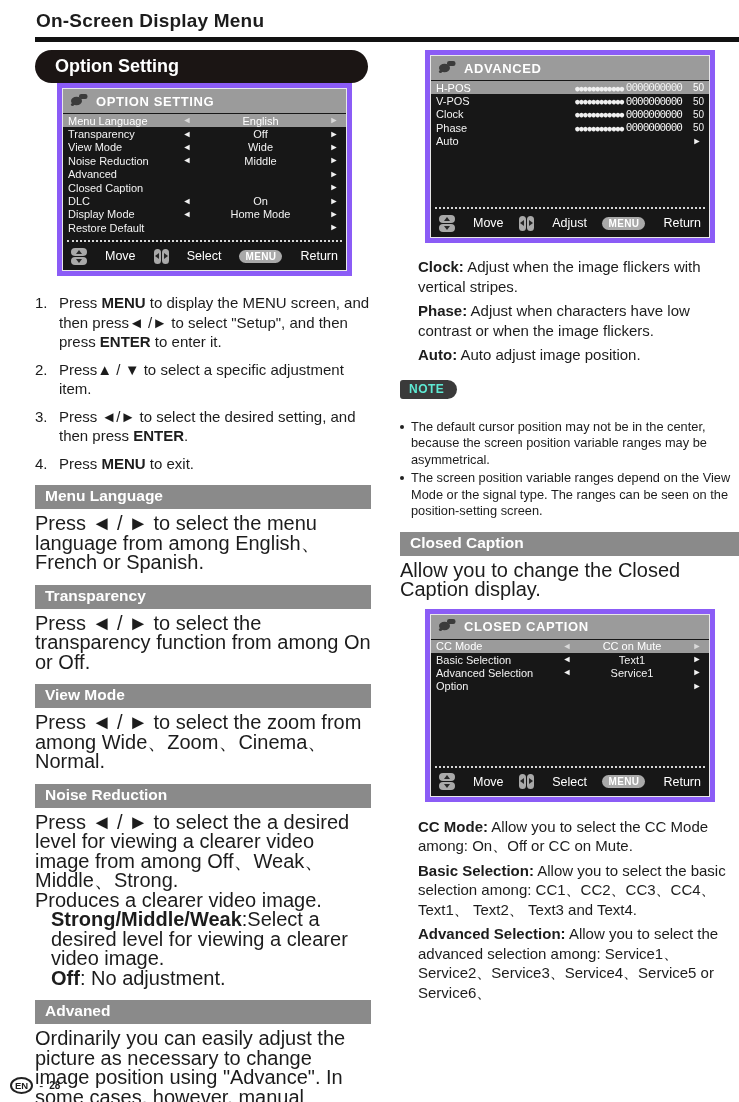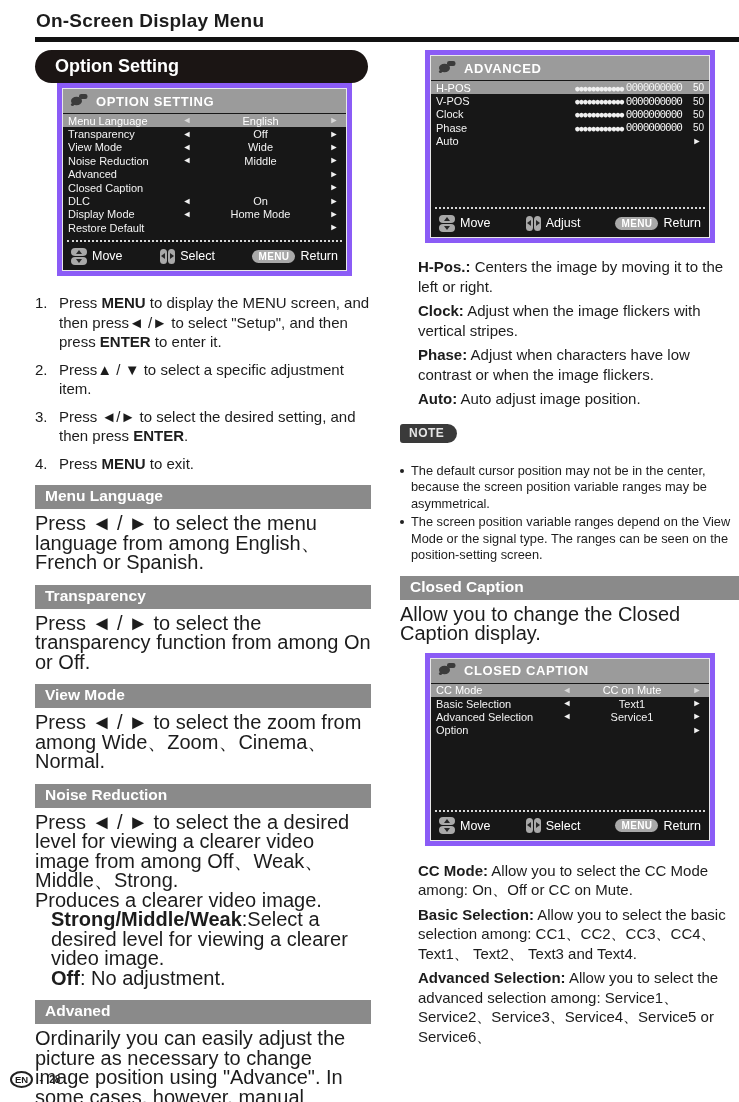--- a/index.html
+++ b/index.html
@@ -44,21 +44,21 @@
   
   .tv-row .lbl-s{width:64px;white-space:nowrap}
   .bar{margin-left:auto;display:flex;align-items:center;white-space:nowrap}
   .bf{font-size:10.5px;letter-spacing:-2.3px;color:#efefef;padding-right:3px}
   .be{font-family:"DejaVu Sans Mono",monospace;font-size:11px;letter-spacing:-1px;color:#efefef}
   .numv{width:22px;text-align:right;font-size:10px}
   .sp{flex:1}
   .tv-dots{border-top:2px dotted #d6d6d6;margin:0 4px}
   .tv-foot{height:28px;display:flex;align-items:center;justify-content:space-between;
     padding:0 8px;color:#fff;font-size:12.5px;flex-shrink:0}
-  .ctl{display:flex;align-items:center;gap:5px}
+  .ctl{display:flex;align-items:center;gap:18px}
   
   .ico-move{display:inline-flex;flex-direction:column;gap:1px}
   .ico-move i{display:block;width:16px;height:8px;background:#a9a9a9;border-radius:4px;position:relative}
   .ico-move i::after{content:"";position:absolute;left:5px;border-left:3px solid transparent;border-right:3px solid transparent}
   .ico-move i.up::after{top:2px;border-bottom:4px solid #262626}
   .ico-move i.dn::after{top:2px;border-top:4px solid #262626}
   
   .ico-sel{display:inline-flex;gap:1px}
   .ico-sel i{display:block;width:7px;height:15px;background:#a9a9a9;border-radius:3.5px;position:relative}
   .ico-sel i::after{content:"";position:absolute;top:4px;border-top:3.5px solid transparent;border-bottom:3.5px solid transparent}
@@ -77,28 +77,28 @@
   .sec-head{background:#8a8a8a;color:#fff;font-weight:bold;font-size:15.5px;
     padding:2px 0 4px 10px;margin-top:12px}
   .sec-body{font-size:20px;line-height:19.5px;margin-top:5px}
   .indent{padding-left:16px}
 
   
   .defs{margin-top:14px;padding-left:18px}
   .def{font-size:15px;line-height:19.5px;margin-bottom:5px}
 
   
-  .note-badge{display:inline-block;background:#3a3a3a;color:#e5e5e5;font-weight:bold;font-size:12px;
+  .note-badge{display:inline-block;background:#3a3a3a;color:#5eead4;font-weight:bold;font-size:12px;
     padding:2px 13px 3px 9px;border-radius:4px 13px 13px 4px;margin-top:10px;letter-spacing:.5px}
   .bullets{font-size:12.8px;line-height:16.5px;margin-top:20px}
   .bullet{display:flex;gap:7px;margin-bottom:2px}
   .dot{width:4px;height:4px;background:#222;border-radius:50%;margin-top:6px;flex-shrink:0}
 
   
-  .pg-footer{position:absolute;left:10px;bottom:14px;display:flex;align-items:center;gap:6px}
+  .pg-footer{position:absolute;left:10px;bottom:8px;display:flex;align-items:center;gap:6px}
   .lang-oval{border:2px solid #222;border-radius:50%;font-size:9.5px;font-weight:bold;padding:1px 3px 1px 3px}
   .pageno{font-weight:bold;font-size:10px}
   .sepd{font-size:12px}
 </style>
 </head>
 <body>
 
 <div class="page">
 
   <div class="doc-title">On-Screen Display Menu</div>
@@ -315,21 +315,20 @@
             <span class="ctl">
                 <span class="menu-pill">MENU</span>
                 <span>Return</span>
               </span>
           </div>
         </div>
       </div>
 
       
       <div class="defs">
-        <div class="def"><span class="b">H-Pos.:</span><span> Centers the image by moving it to the left or right.</span></div>
         <div class="def"><span class="b">Clock:</span><span> Adjust when the image flickers with vertical stripes.</span></div>
         <div class="def"><span class="b">Phase:</span><span> Adjust when characters have low contrast or when the image flickers.</span></div>
         <div class="def"><span class="b">Auto:</span><span> Auto adjust image position.</span></div>
       </div>
 
       
       <div class="note-badge">NOTE</div>
       <div class="bullets">
         <div class="bullet">
             <span class="dot"></span>

